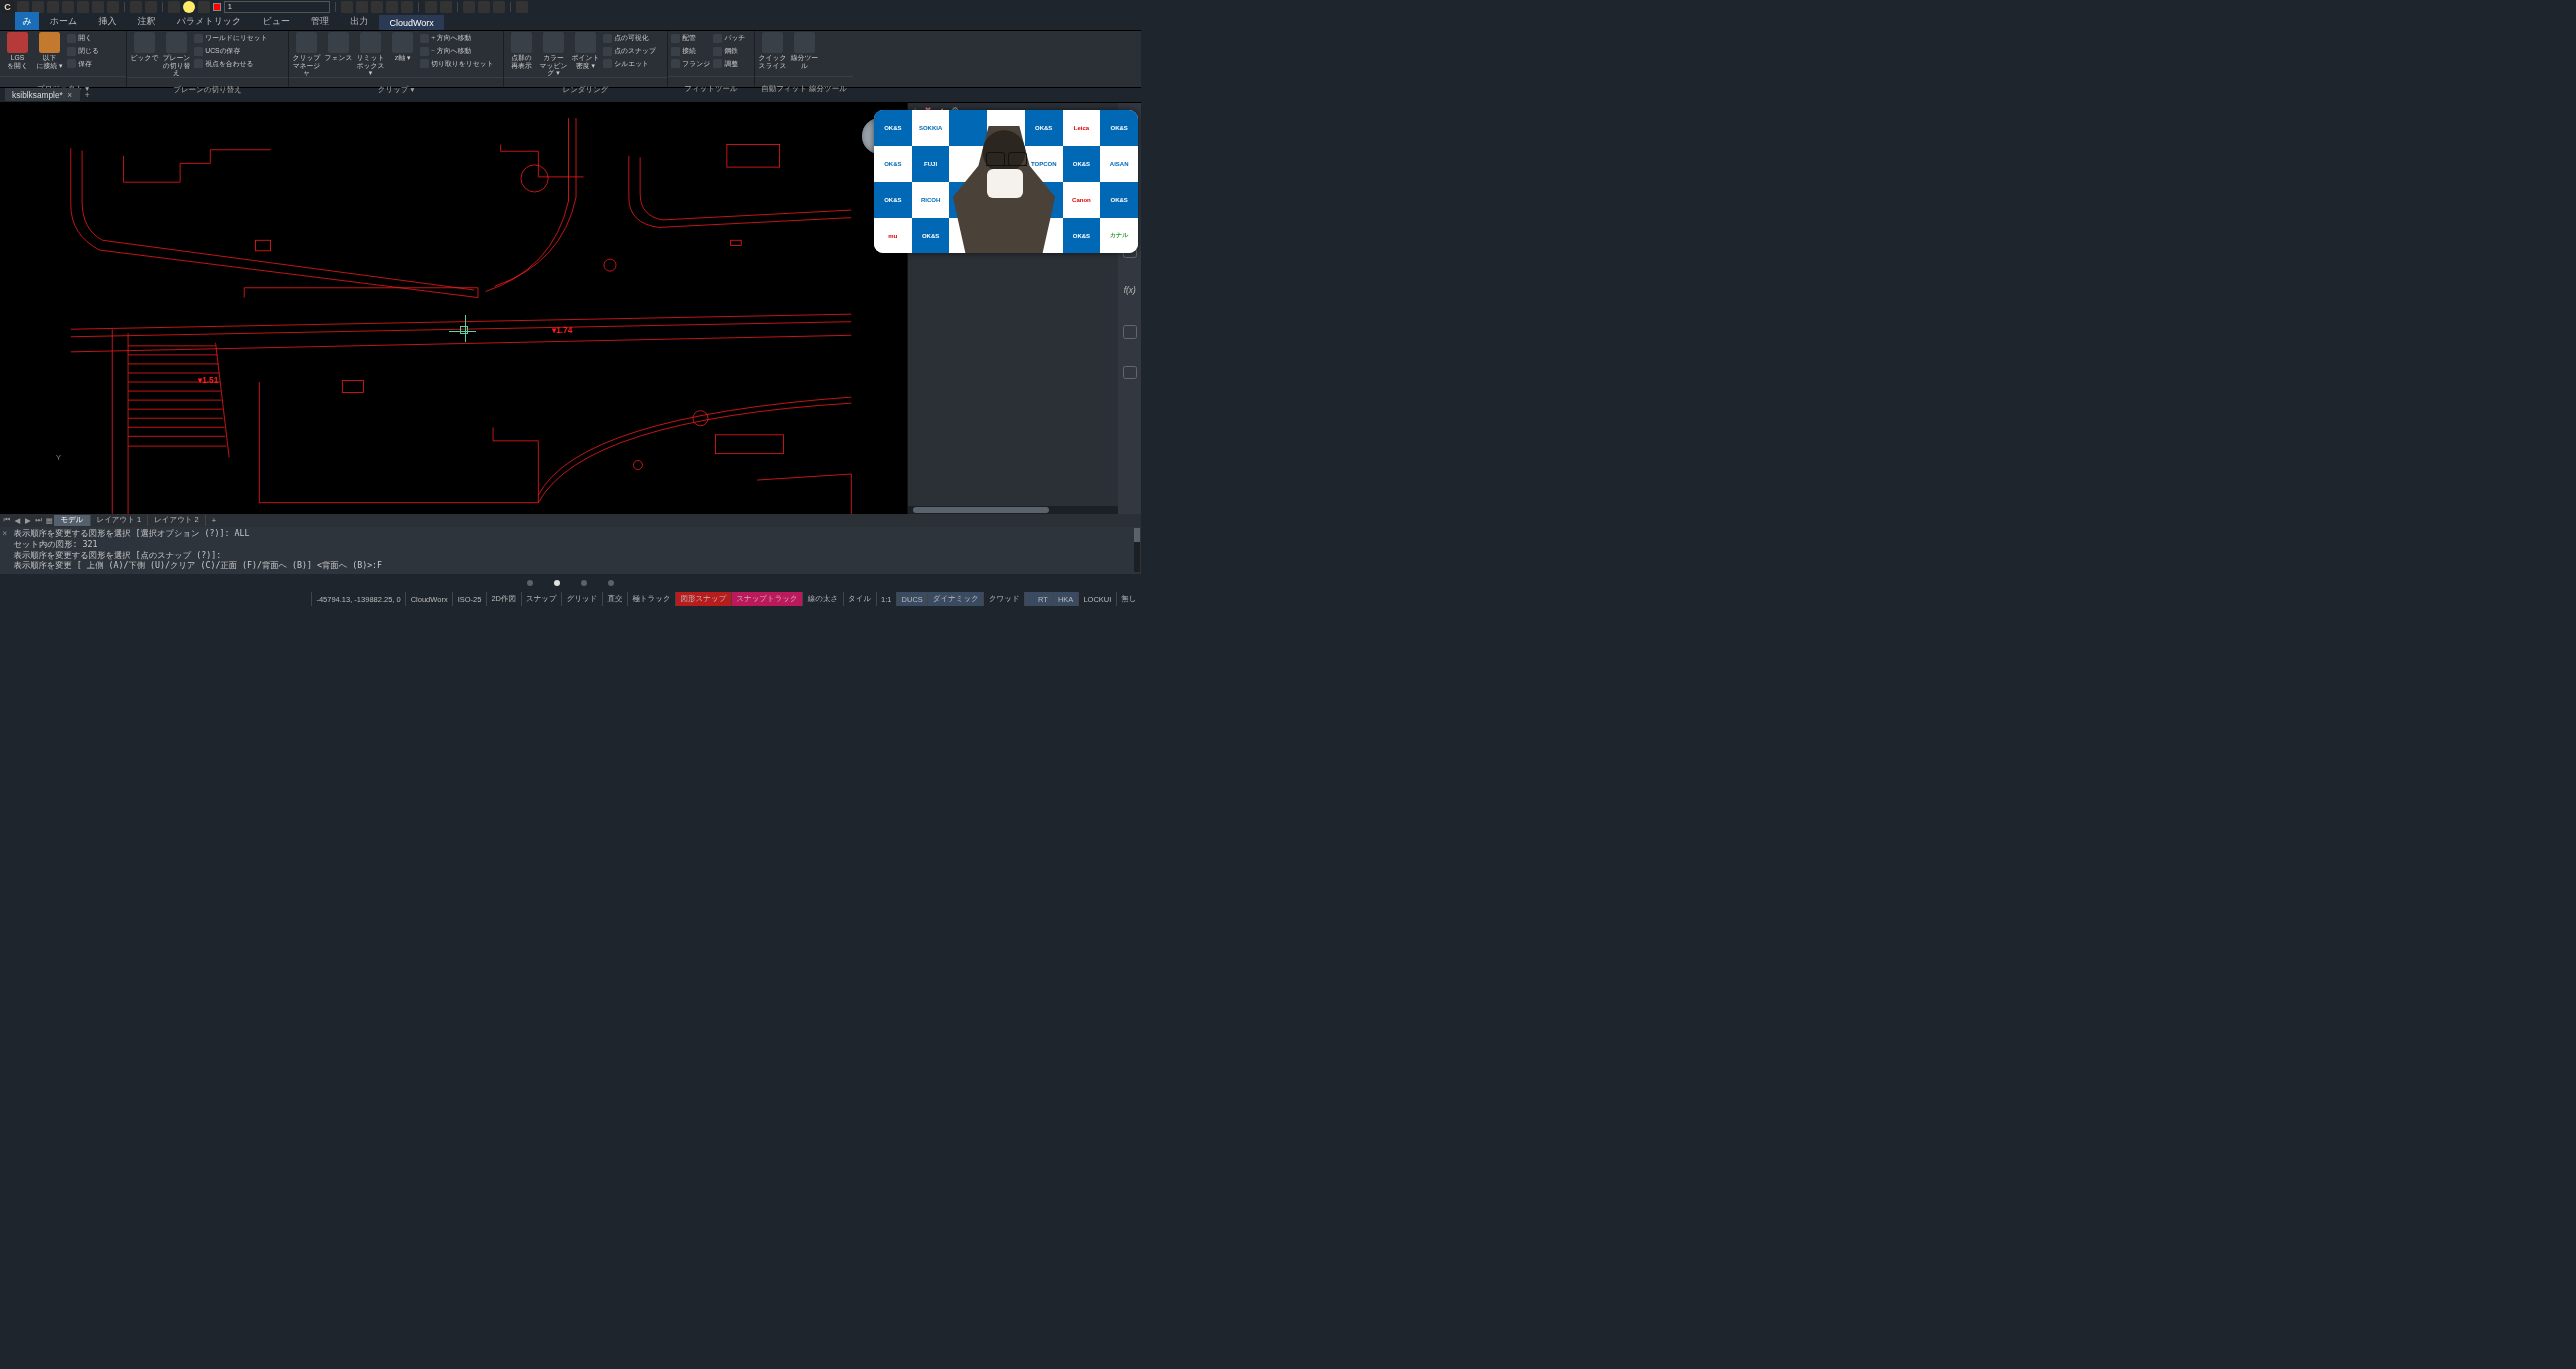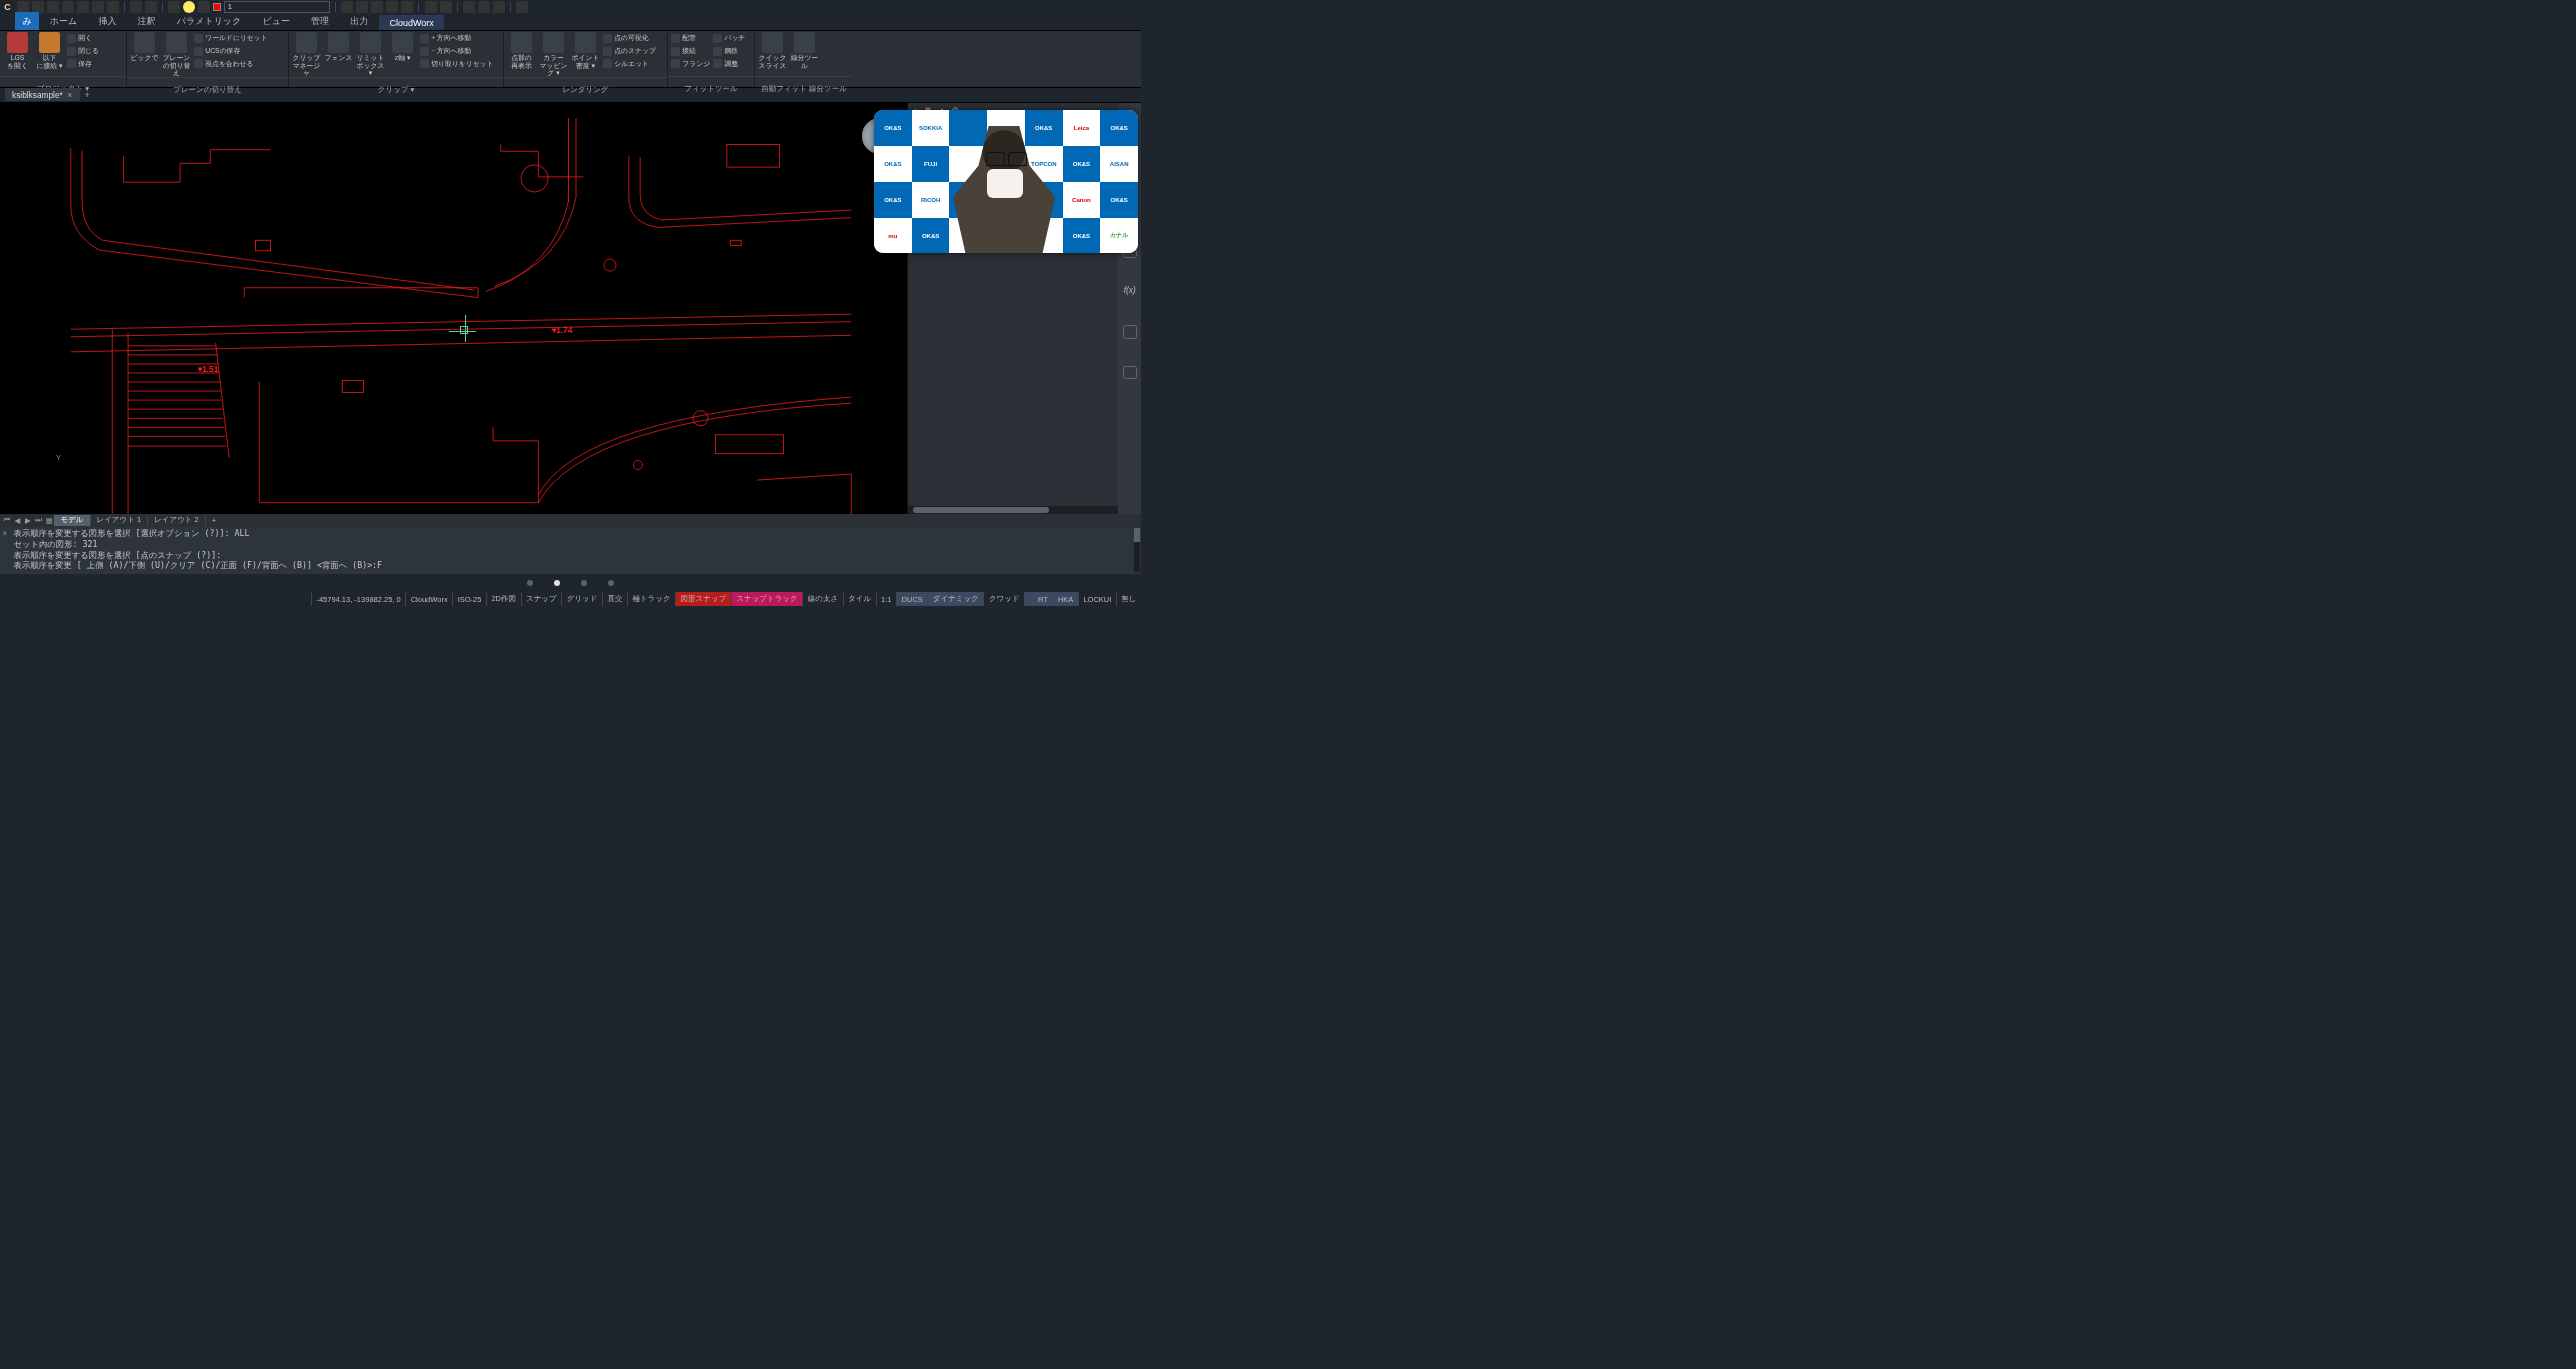--- a/index.html
+++ b/index.html
@@ -124,21 +124,21 @@
 }
 .cursor { position:absolute; left:460px; top:223px; pointer-events:none;}
 .cursor .v { position:absolute; left:5.3px; top:-10.6px; width:0.8px; height:27px; background:#61d1a0;}
 .cursor .h { position:absolute; top:5.3px; left:-10.6px; height:0.8px; width:27px; background:#61d1a0;}
 .cursor .box { width:8.3px;height:8.3px;border:0.8px solid #61d1a0; }
 
 .ucs { position:absolute; left:59px; bottom:22.6px; color:#7d8c7d; font-size:7.5px;}
 .ucs .ylabel{position:absolute;left:-3px;top:-38px;color:#7d8c7d;}
 .ucs svg { overflow:visible; }
 .dim-text { position:absolute; color:#ff1d1d; font-size:8.3px; font-weight:bold;}
-.dim1{ left:198px; top:261px;}
+.dim1{ left:198px; top:272px;}
 .dim2{ left:552px; top:222px;}
 
 
 .panel-right {
   width: 234px;
   background:#2b3036;
   display:flex;
   flex-direction:column;
   border-left:0.8px solid #111;
 }

